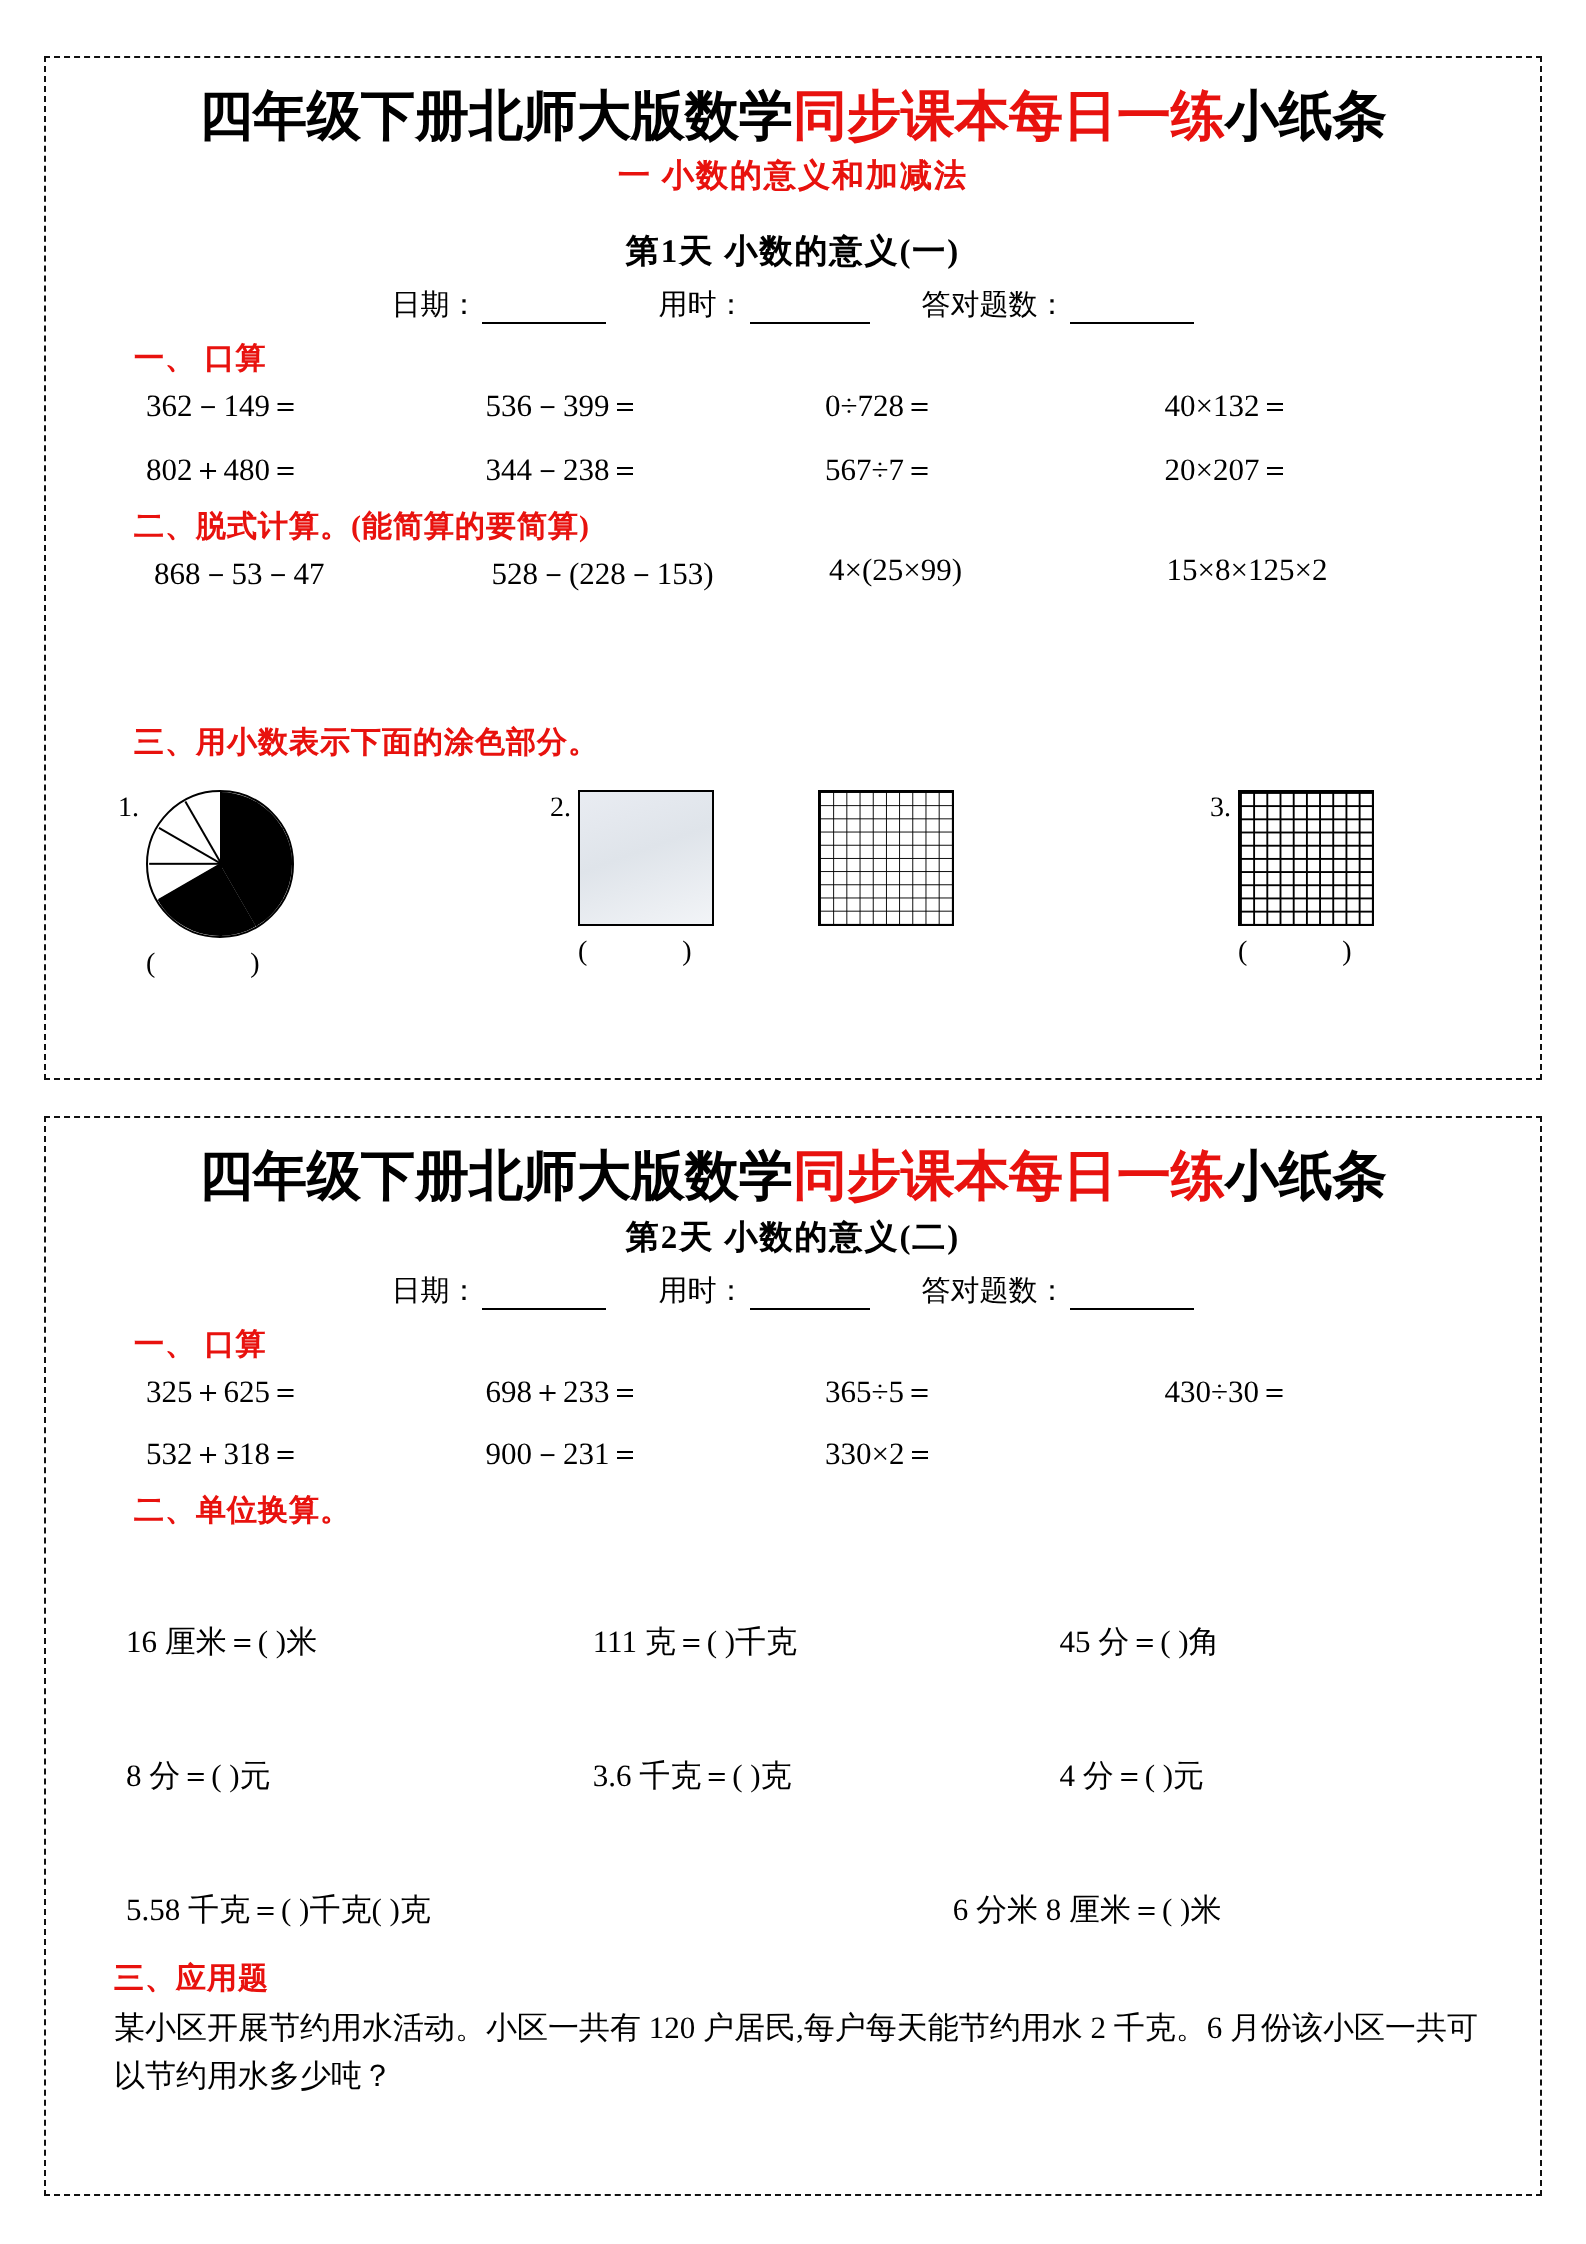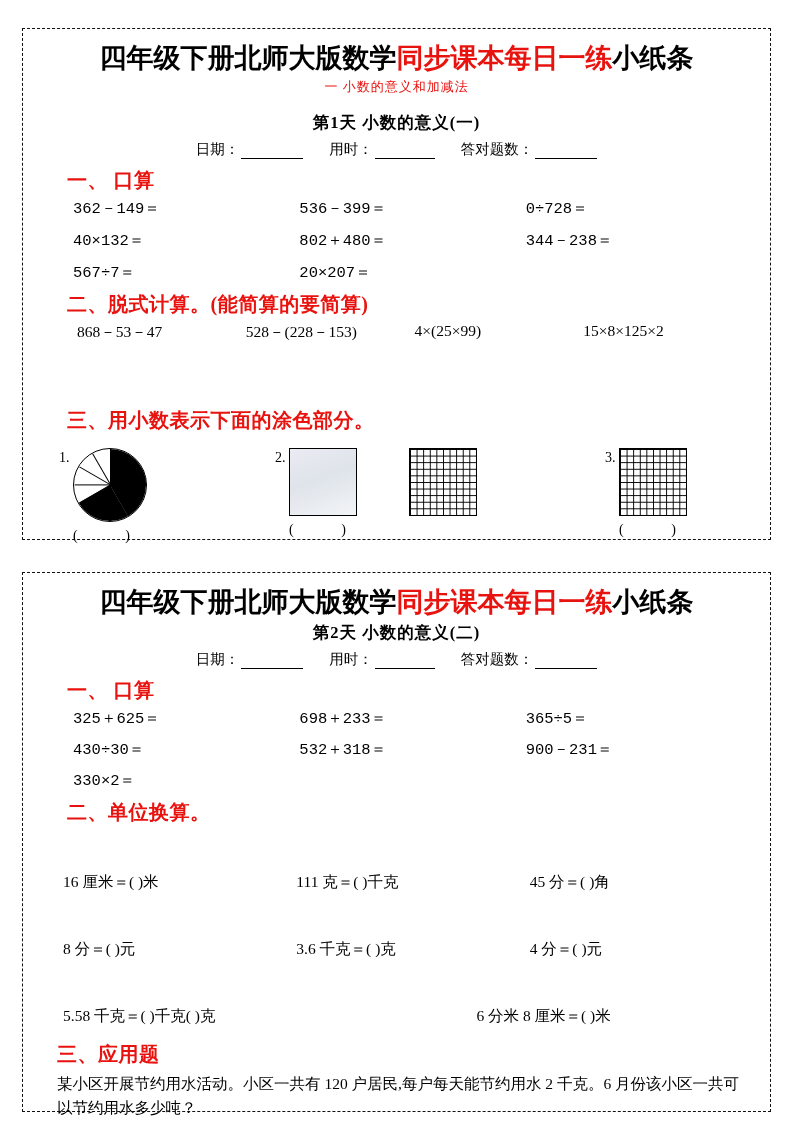--- a/index.html
+++ b/index.html
@@ -16,21 +16,20 @@
     overflow: hidden;
   }
   .page {
     width: 793px;
     height: 1122px;
     box-sizing: border-box;
     padding: 28px 22px 10px 22px;
     display: flex;
     flex-direction: column;
     gap: 18px;
-    justify-content: space-between;
   }
   .sheet {
     border: 1.5px dashed #111;
     box-sizing: border-box;
     padding: 10px 18px 14px 18px;
     position: relative;
   }
   .sheet-1 { height: 512px; }
   .sheet-2 { height: 540px; }
 
@@ -44,22 +43,22 @@
     line-height: 1.15;
     white-space: nowrap;
     margin: 4px 0 2px 0;
   }
   .title .blk { color: #000; }
   .title .red { color: #e8120e; }
 
   .unit-line {
     text-align: center;
     color: #e8120e;
-    font-weight: normal;
-    font-size: 13px;
+    font-weight: bold;
+    font-size: 16px;
     margin: 4px 0 16px 0;
     letter-spacing: 1px;
   }
   .day-line {
     text-align: center;
     font-weight: bold;
     font-size: 16.5px;
     margin: 4px 0 4px 0;
     letter-spacing: 1px;
   }
@@ -81,35 +80,34 @@
     height: 14px;
   }
   .blank.w1 { width: 62px; }
   .blank.w2 { width: 60px; }
   .blank.w3 { width: 62px; }
 
   
   .sec-head {
     color: #e8120e;
     font-weight: bold;
-    font-size: 20px;
+    font-size: 15px;
     margin: 8px 0 4px 0;
     letter-spacing: 0.5px;
   }
   .sec-head.indent { padding-left: 26px; }
 
   
   .grid4 {
     display: grid;
-    grid-template-columns: 1fr 1fr 1fr;
+    grid-template-columns: 1fr 1fr 1fr 1fr;
     font-size: 15.5px;
     row-gap: 11px;
     padding-left: 32px;
     margin-top: 2px;
-    font-family: Liberation Mono, monospace;
   }
   .grid4.tight { row-gap: 10px; }
   .grid4 .cell { white-space: nowrap; }
 
   .grid4b {
     display: grid;
     grid-template-columns: 1fr 1fr 1fr 1fr;
     font-size: 15.5px;
     padding-left: 36px;
     margin-top: 4px;

